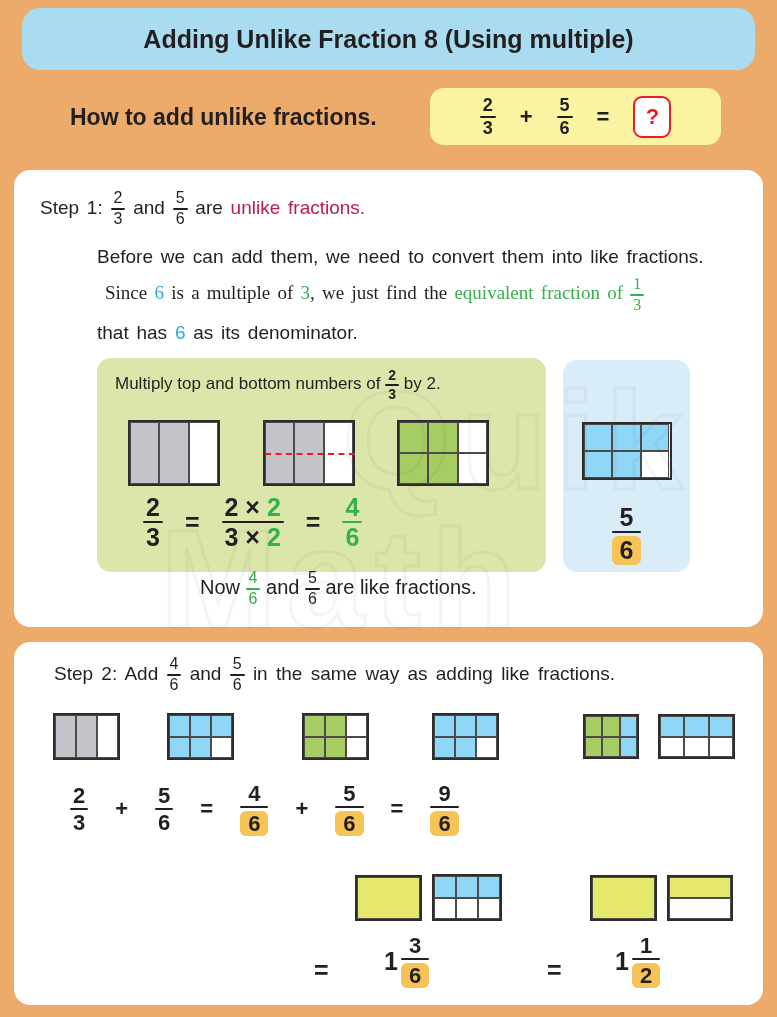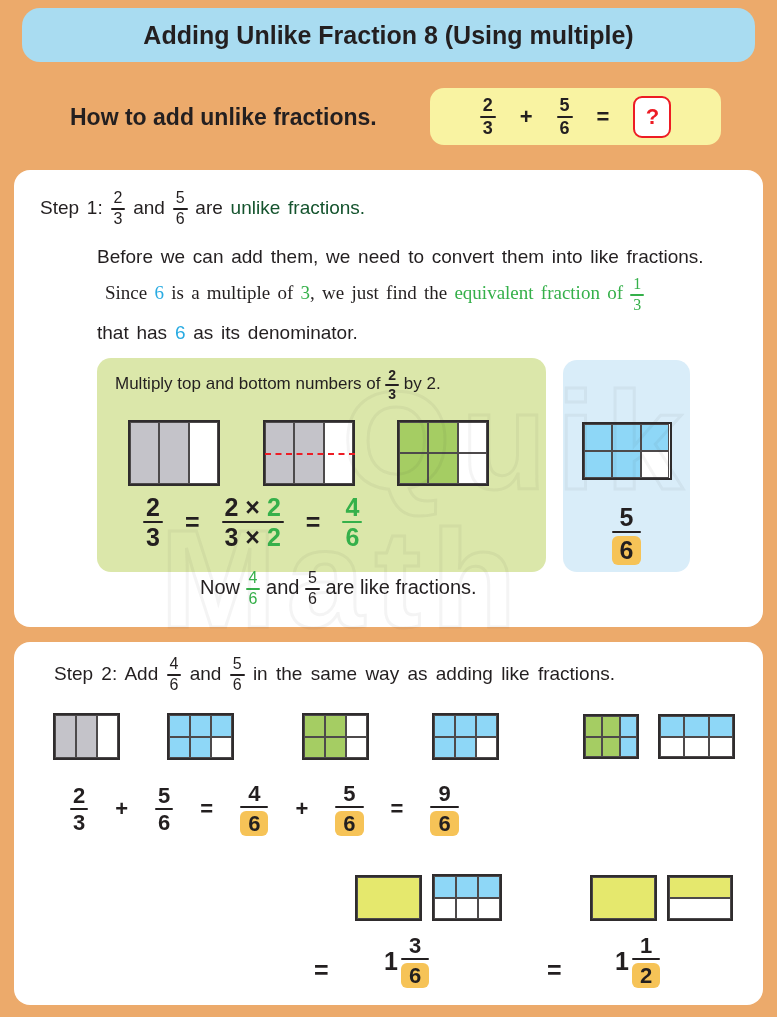--- a/index.html
+++ b/index.html
@@ -6,21 +6,21 @@
   .page{
     position:relative;
     width:777px;height:1017px;
     background:#ecaa6b;
     font-family:"Liberation Sans", sans-serif;
     color:#231f20;
     overflow:hidden;
   }
   
   .header{
-    position:absolute;left:22px;top:8px;width:733px;height:54px;
+    position:absolute;left:22px;top:8px;width:733px;height:62px;
     background:#a9dcf1;border-radius:18px;
     display:flex;align-items:center;justify-content:center;
     font-size:25px;font-weight:bold;
   }
   .intro-heading{
     position:absolute;left:70px;top:104px;
     font-size:23px;font-weight:bold;
   }
   .eq-box{
     position:absolute;left:430px;top:88px;width:291px;height:57px;
@@ -32,21 +32,21 @@
     border:2.5px solid #ed1c24;border-radius:9px;
     display:flex;align-items:center;justify-content:center;
     color:#ed1c24;font-weight:bold;font-size:22px;
   }
   
   .panel{position:absolute;left:14px;width:749px;background:#fff;border-radius:16px;}
   .p1{top:170px;height:457px;}
   .p2{top:642px;height:363px;}
   
   .tline{position:absolute;font-size:19px;word-spacing:2.5px;white-space:nowrap;}
-  .red{color:#14532d;}
+  .red{color:#be185d;}
   .blue{color:#29abe2;}
   .green{color:#35b04a;}
   
   .frac{
     display:inline-flex;flex-direction:column;align-items:center;
     vertical-align:middle;text-align:center;line-height:1.05;
   }
   .frac .num,.frac .den{padding:0 3px;}
   .frac .bar{align-self:stretch;height:2px;background:currentColor;margin:1px 0;border-radius:1px;}
   .frac .den.hl{background:#f6c357;border-radius:6px;padding:1px 8px;margin-top:2px;}

